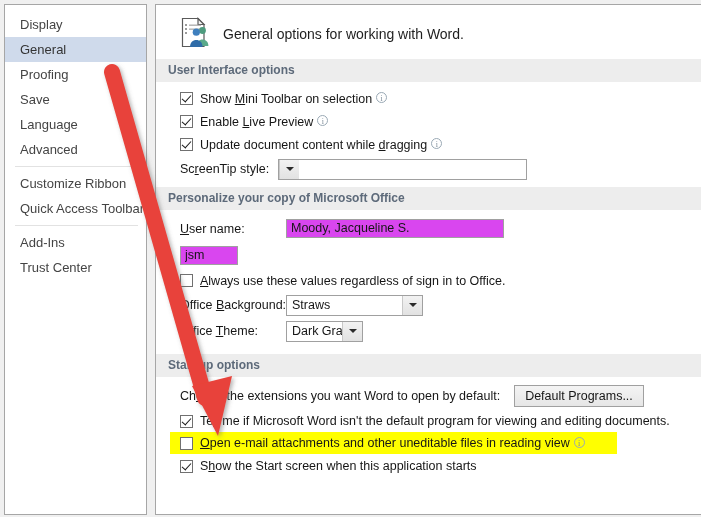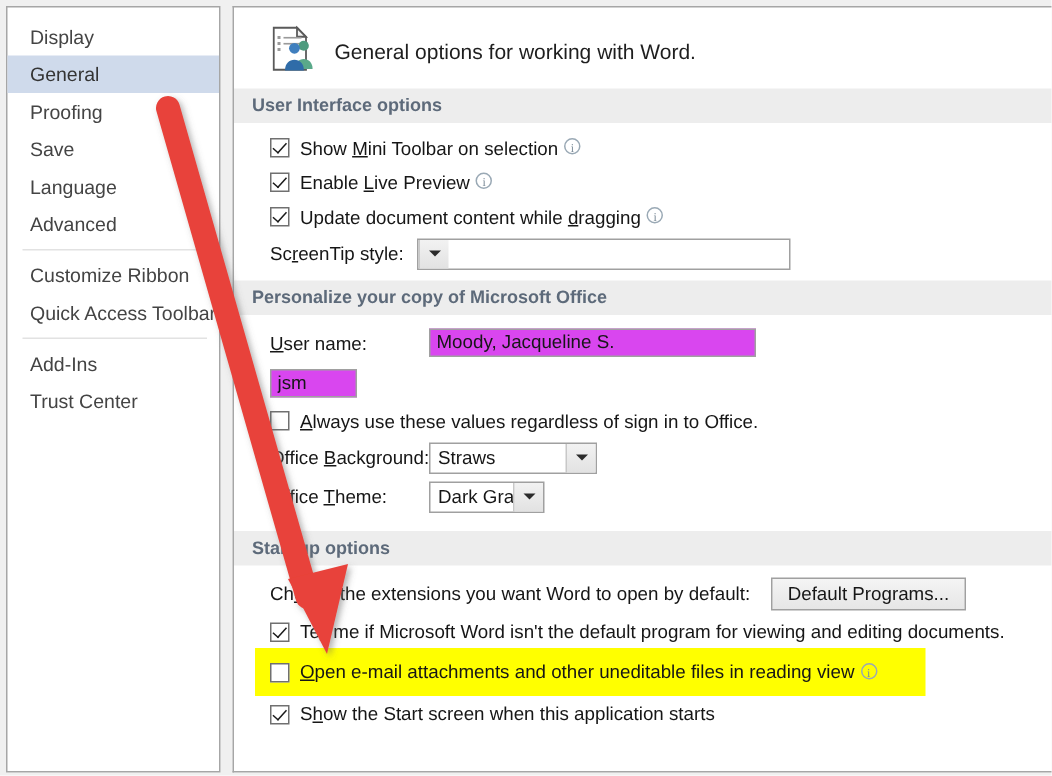--- a/index.html
+++ b/index.html
@@ -338,21 +338,21 @@
         <input class="textbox" style="width: 58px;" value="jsm">
       </div>
 
       <div class="row">
         <span class="cb"></span>
         <span class="cb-label"><u>A</u><span>lways use these values regardless of sign in to Office.</span></span>
       </div>
 
       <div class="row" style="height:24px;">
         <span class="field-label" style="width:106px;display:inline-block;"><span>Office </span><u>B</u><span>ackground:</span></span>
-        <span class="combo" style="width:112px;">
+        <span class="combo" style="width:137px;">
           <span class="combo-text">Straws</span>
           <span class="combo-arrow"></span>
         </span>
       </div>
 
       <div class="row" style="height:24px;">
         <span class="field-label" style="width:106px;display:inline-block;"><span>Office </span><u>T</u><span>heme:</span></span>
         <span class="combo" style="width:77px;">
           <span class="combo-text">Dark Gray</span>
           <span class="combo-arrow"></span>
@@ -366,21 +366,21 @@
       <div class="row" style="height:26px;">
         <span class="field-label"><span>Ch</span><u>o</u><span>ose the extensions you want Word to open by default:</span></span>
         <span class="btn" style="margin-left:14px;">Default Programs...</span>
       </div>
 
       <div class="row tight">
         <span class="cb checked"></span>
         <span class="cb-label"><span>Te</span><u>l</u><span>l me if Microsoft Word isn't the default program for viewing and editing documents.</span></span>
       </div>
 
-      <div class="row tight hl" style="margin-left:-10px;padding-left:10px;width:437px;height:32px;">
+      <div class="row tight hl" style="margin-left:-10px;padding-left:10px;width:437px;height:22px;">
         <span class="cb"></span>
         <span class="cb-label"><u>O</u><span>pen e-mail attachments and other uneditable files in reading view</span></span>
         <span class="info">i</span>
       </div>
 
       <div class="row tight" style="margin-top:2px;">
         <span class="cb checked"></span>
         <span class="cb-label"><span>S</span><u>h</u><span>ow the Start screen when this application starts</span></span>
       </div>
     </div>

